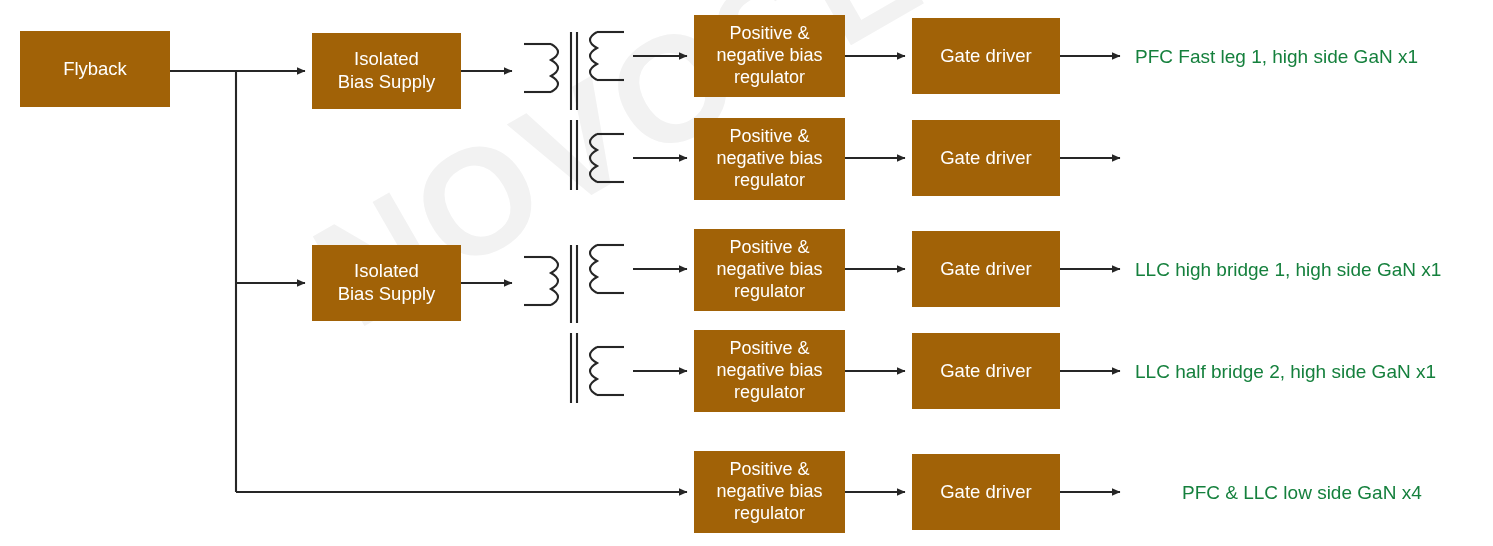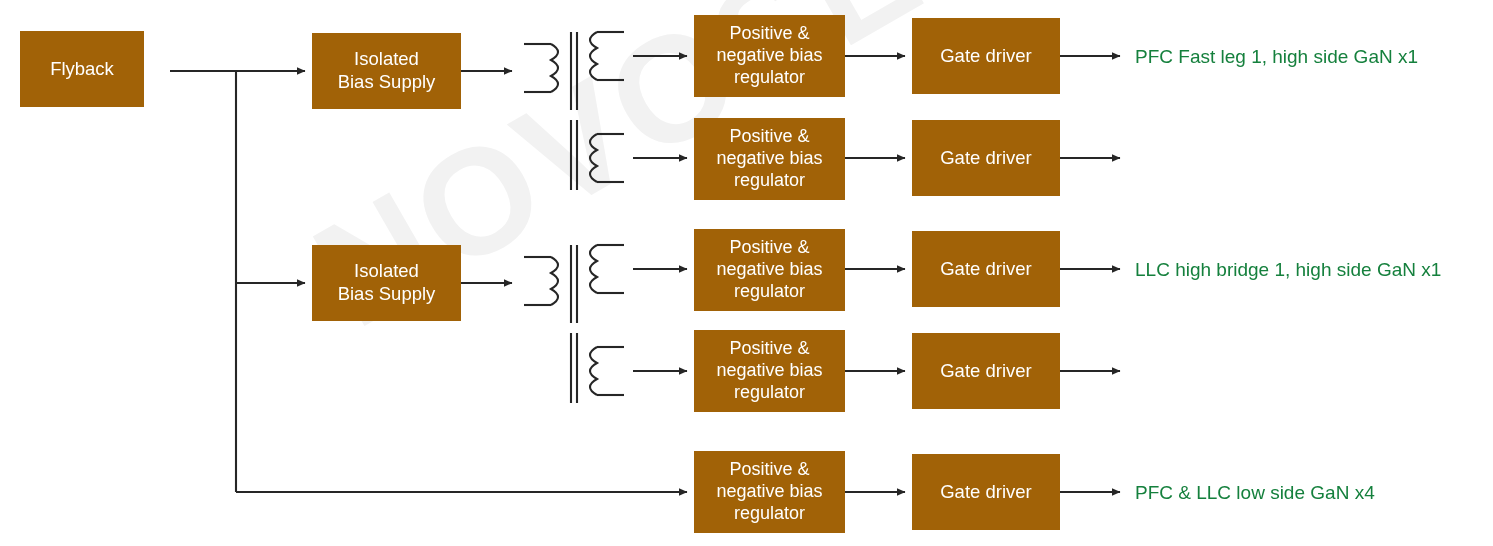--- a/index.html
+++ b/index.html
@@ -134,21 +134,21 @@
       <path d="M845,492 L905,492" marker-end="url(#arw)"></path>
 
       <path d="M1060,56  L1120,56" marker-end="url(#arw)"></path>
       <path d="M1060,158 L1120,158" marker-end="url(#arw)"></path>
       <path d="M1060,269 L1120,269" marker-end="url(#arw)"></path>
       <path d="M1060,371 L1120,371" marker-end="url(#arw)"></path>
       <path d="M1060,492 L1120,492" marker-end="url(#arw)"></path>
     </g>
   </svg>
 
-  <div class="box" style="left:20px;top:31px;width:124px;height:76px;">
+  <div class="box" style="left:20px;top:31px;width:150px;height:76px;">
     <span>Flyback</span>
   </div>
 
   <div class="box" style="left:312px;top:33px;width:149px;height:76px;">
     <span>
       <span>Isolated</span><br>
       <span>Bias Supply</span>
     </span>
   </div>
   <div class="box" style="left:312px;top:245px;width:149px;height:76px;">
@@ -205,15 +205,16 @@
   </div>
   <div class="box" style="left:912px;top:333px;width:148px;height:76px;">
     <span>Gate driver</span>
   </div>
   <div class="box" style="left:912px;top:454px;width:148px;height:76px;">
     <span>Gate driver</span>
   </div>
 
   <div class="outlabel" style="left:1135px;top:47px;">PFC Fast leg 1, high side GaN x1</div>
   <div class="outlabel" style="left:1135px;top:260px;">LLC high bridge 1, high side GaN x1</div>
-  <div class="outlabel" style="left:1135px;top:483px;">PFC &amp; LLC low side GaN x4</div>
+  <div class="outlabel" style="left:1135px;top:362px;">LLC half bridge 2, high side GaN x1</div>
+  <div class="outlabel" style="left:1182px;top:483px;">PFC &amp; LLC low side GaN x4</div>
 
 </div>
 
 </body></html>

